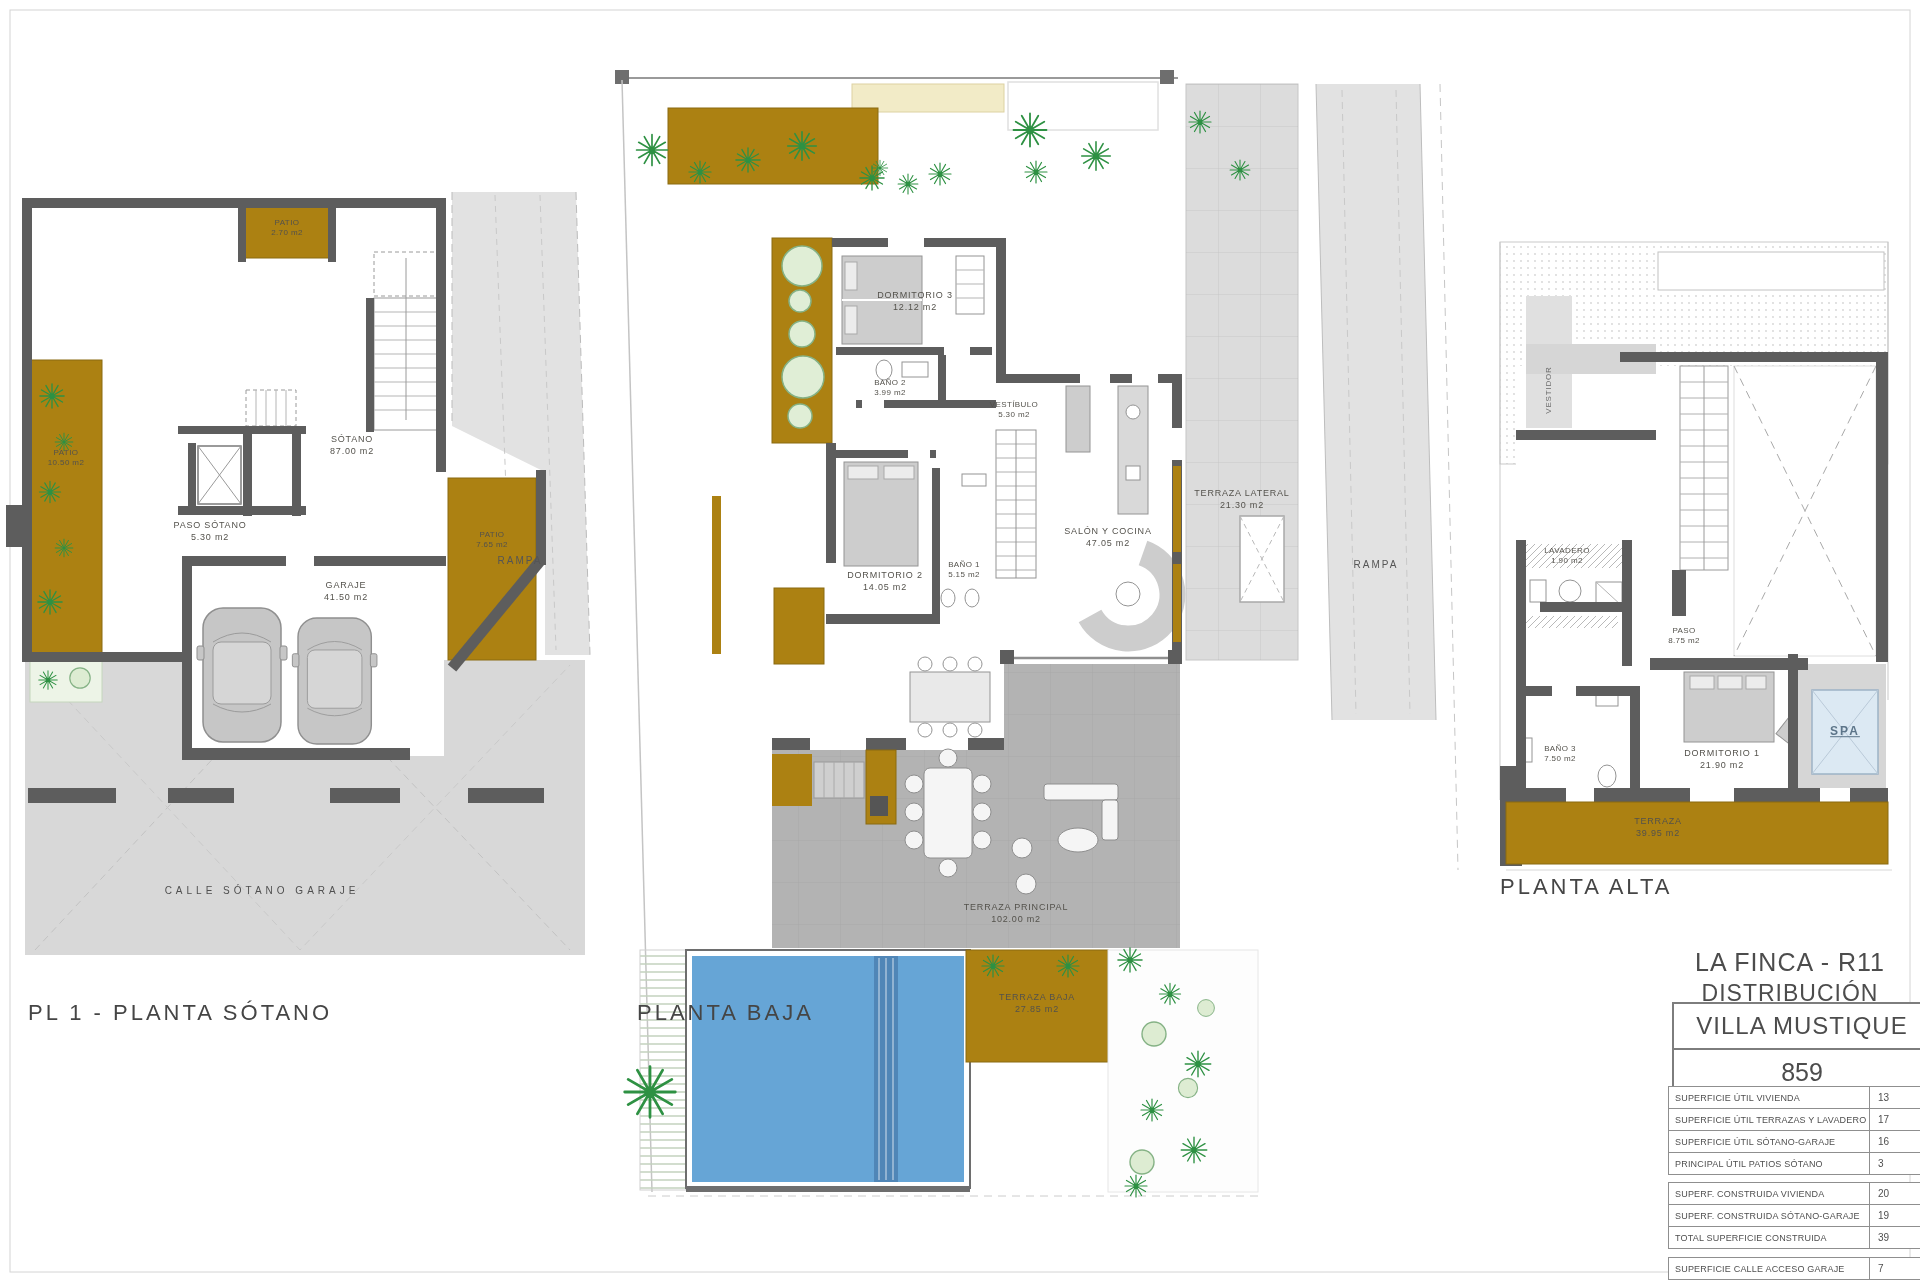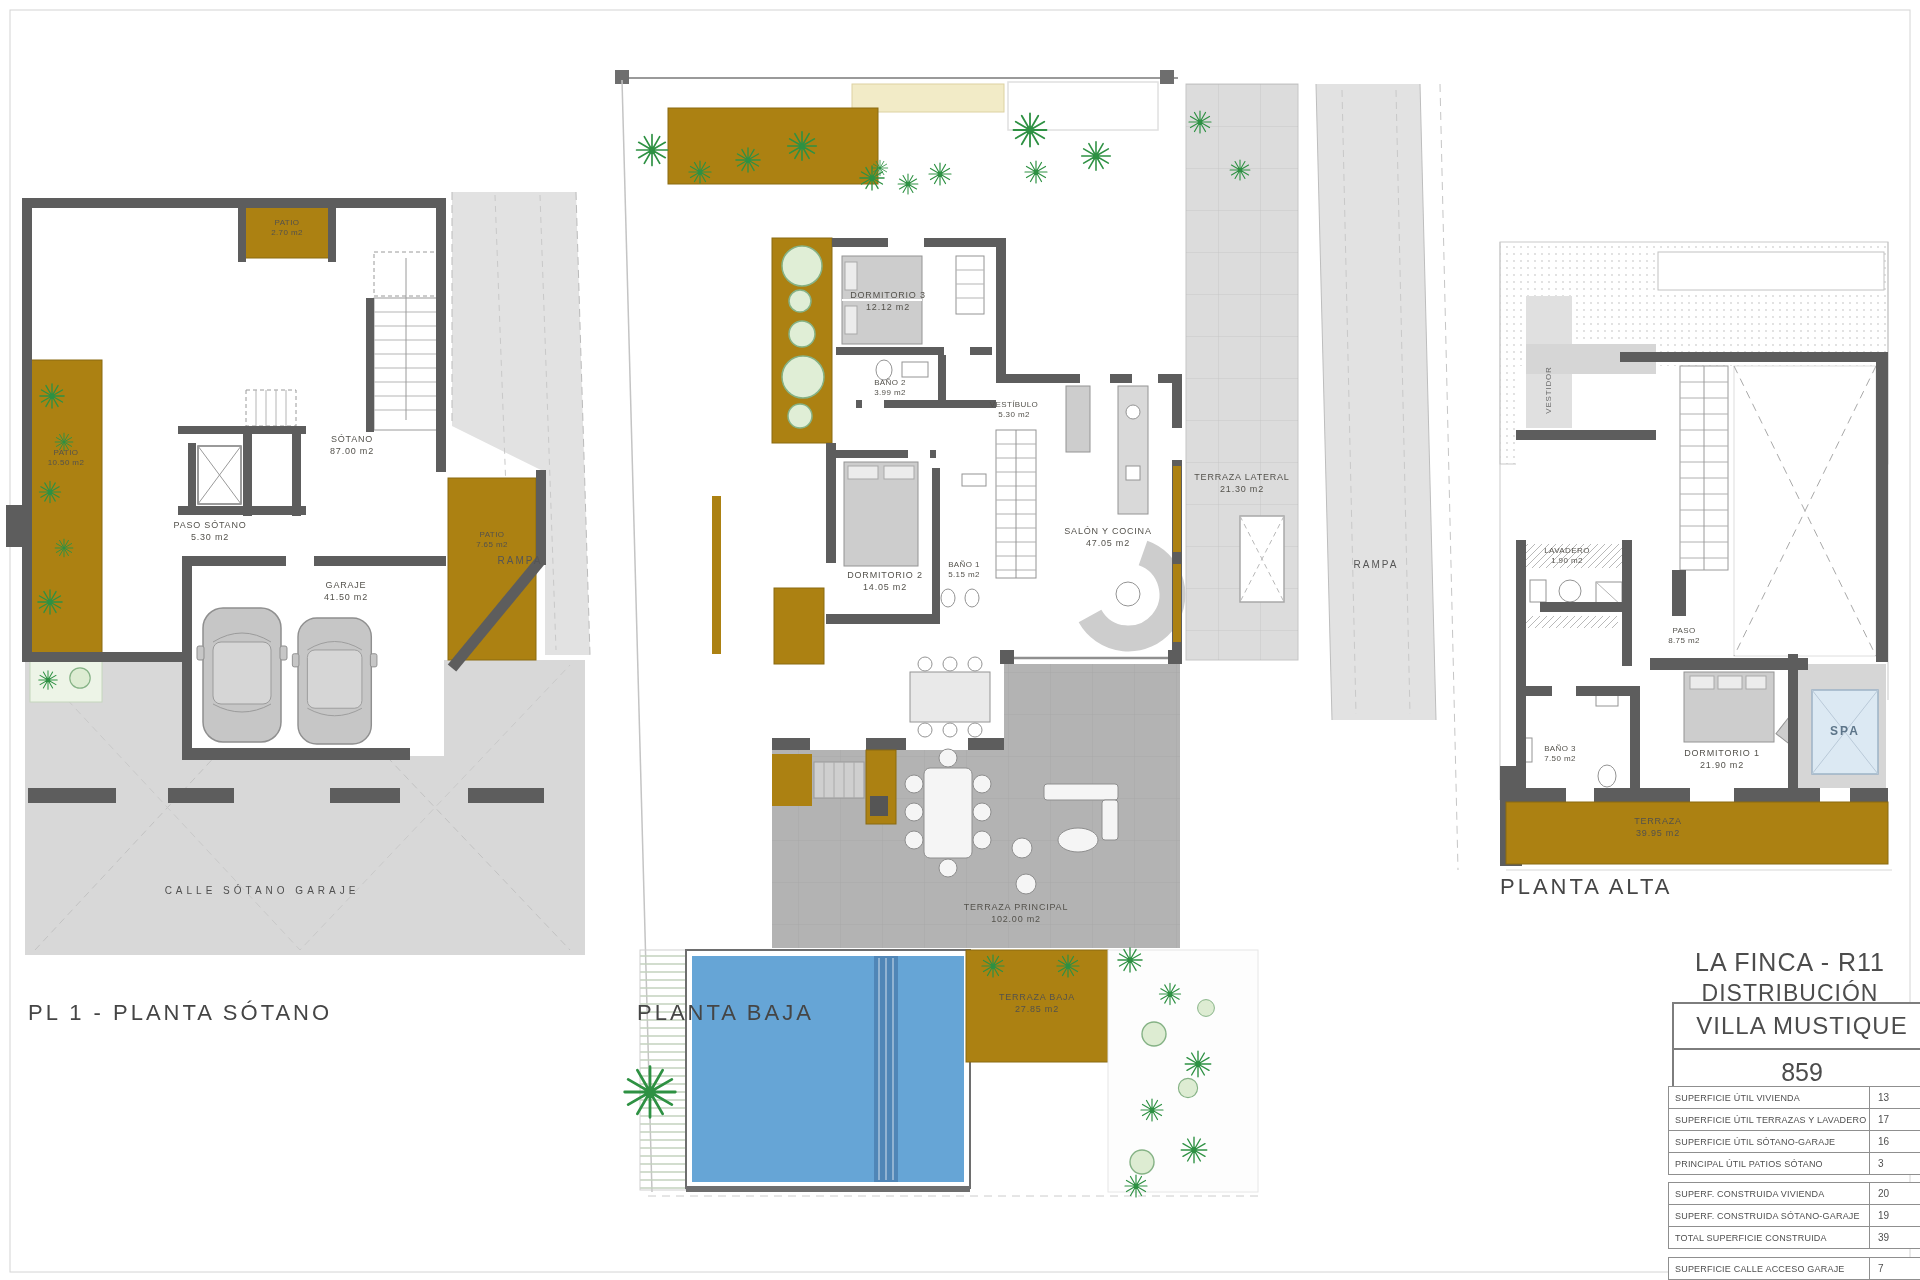--- a/index.html
+++ b/index.html
@@ -6,21 +6,21 @@
   #sheet{position:relative;width:1920px;height:1280px;background:#fff;overflow:hidden;
          font-family:"Liberation Sans",sans-serif;}
   #draw{position:absolute;left:0;top:0;z-index:1;}
   .pl{fill:#e0eed6;stroke:#85b285;stroke-width:1.5;}
   .lbl{position:absolute;z-index:5;transform:translate(-50%,-50%);text-align:center;
        font-size:9px;letter-spacing:.8px;color:#54524c;line-height:1.3;white-space:nowrap;}
   .lbl .nm{display:block;}
   .lbl.tiny{font-size:8px;letter-spacing:.4px;}
   .lbl.onegray{font-size:10px;letter-spacing:2px;color:#555;text-align:right;}
   .lbl.calle{font-size:10px;letter-spacing:4px;color:#4f4f4f;}
-  .lbl.spa{font-size:12px;letter-spacing:2px;color:#5d7589;font-weight:bold;}
+  .lbl.spa{font-size:12px;letter-spacing:2px;color:#5d7589;font-weight:bold;text-decoration:underline;}
   .lbl.vert{transform:translate(-50%,-50%) rotate(-90deg);font-size:8px;color:#6b6b6b;}
   .cap{position:absolute;z-index:5;font-size:22px;letter-spacing:3px;color:#454545;}
   .tb1{position:absolute;left:1650px;width:280px;text-align:center;z-index:6;
        color:#4c4c4c;letter-spacing:1px;}
   .tbox{position:absolute;left:1672px;width:256px;border:2px solid #7d7d7d;background:#fff;
         display:flex;align-items:center;justify-content:center;color:#4c4c4c;z-index:6;}
   .tbl{position:absolute;left:1668px;width:300px;background:#fff;border:1px solid #8f8f8f;z-index:6;}
   .trow{display:flex;height:21px;border-top:1px solid #8f8f8f;align-items:center;}
   .trow:first-child{border-top:none;}
   .tlabel{width:194px;padding-left:6px;font-size:9px;letter-spacing:.2px;color:#4f4f4f;
@@ -362,21 +362,21 @@
   <span class="nm">7.65 m2</span>
 </div>
 <div class="lbl" style="left:346px;top:592px">
   <span class="nm">GARAJE</span>
   <span class="nm">41.50 m2</span>
 </div>
 <div class="lbl onegray" style="left:520px;top:560px">RAMPA</div>
 <div class="lbl calle" style="left:262px;top:890px">CALLE SÓTANO GARAJE</div>
 <div class="cap" style="left:28px;top:1000px">PL 1 - PLANTA SÓTANO</div>
 
-<div class="lbl" style="left:888px;top:302px">
+<div class="lbl" style="left:915px;top:302px">
   <span class="nm">DORMITORIO 3</span>
   <span class="nm">12.12 m2</span>
 </div>
 <div class="lbl tiny" style="left:890px;top:388px">
   <span class="nm">BAÑO 2</span>
   <span class="nm">3.99 m2</span>
 </div>
 <div class="lbl tiny" style="left:1014px;top:410px">
   <span class="nm">VESTÍBULO</span>
   <span class="nm">5.30 m2</span>
@@ -386,21 +386,21 @@
   <span class="nm">14.05 m2</span>
 </div>
 <div class="lbl tiny" style="left:964px;top:570px">
   <span class="nm">BAÑO 1</span>
   <span class="nm">5.15 m2</span>
 </div>
 <div class="lbl" style="left:1108px;top:538px">
   <span class="nm">SALÓN Y COCINA</span>
   <span class="nm">47.05 m2</span>
 </div>
-<div class="lbl" style="left:1242px;top:484px">
+<div class="lbl" style="left:1242px;top:500px">
   <span class="nm">TERRAZA LATERAL</span>
   <span class="nm">21.30 m2</span>
 </div>
 <div class="lbl onegray" style="left:1376px;top:564px">RAMPA</div>
 <div class="lbl" style="left:1016px;top:914px">
   <span class="nm">TERRAZA PRINCIPAL</span>
   <span class="nm">102.00 m2</span>
 </div>
 <div class="lbl" style="left:1037px;top:1004px">
   <span class="nm">TERRAZA BAJA</span>

